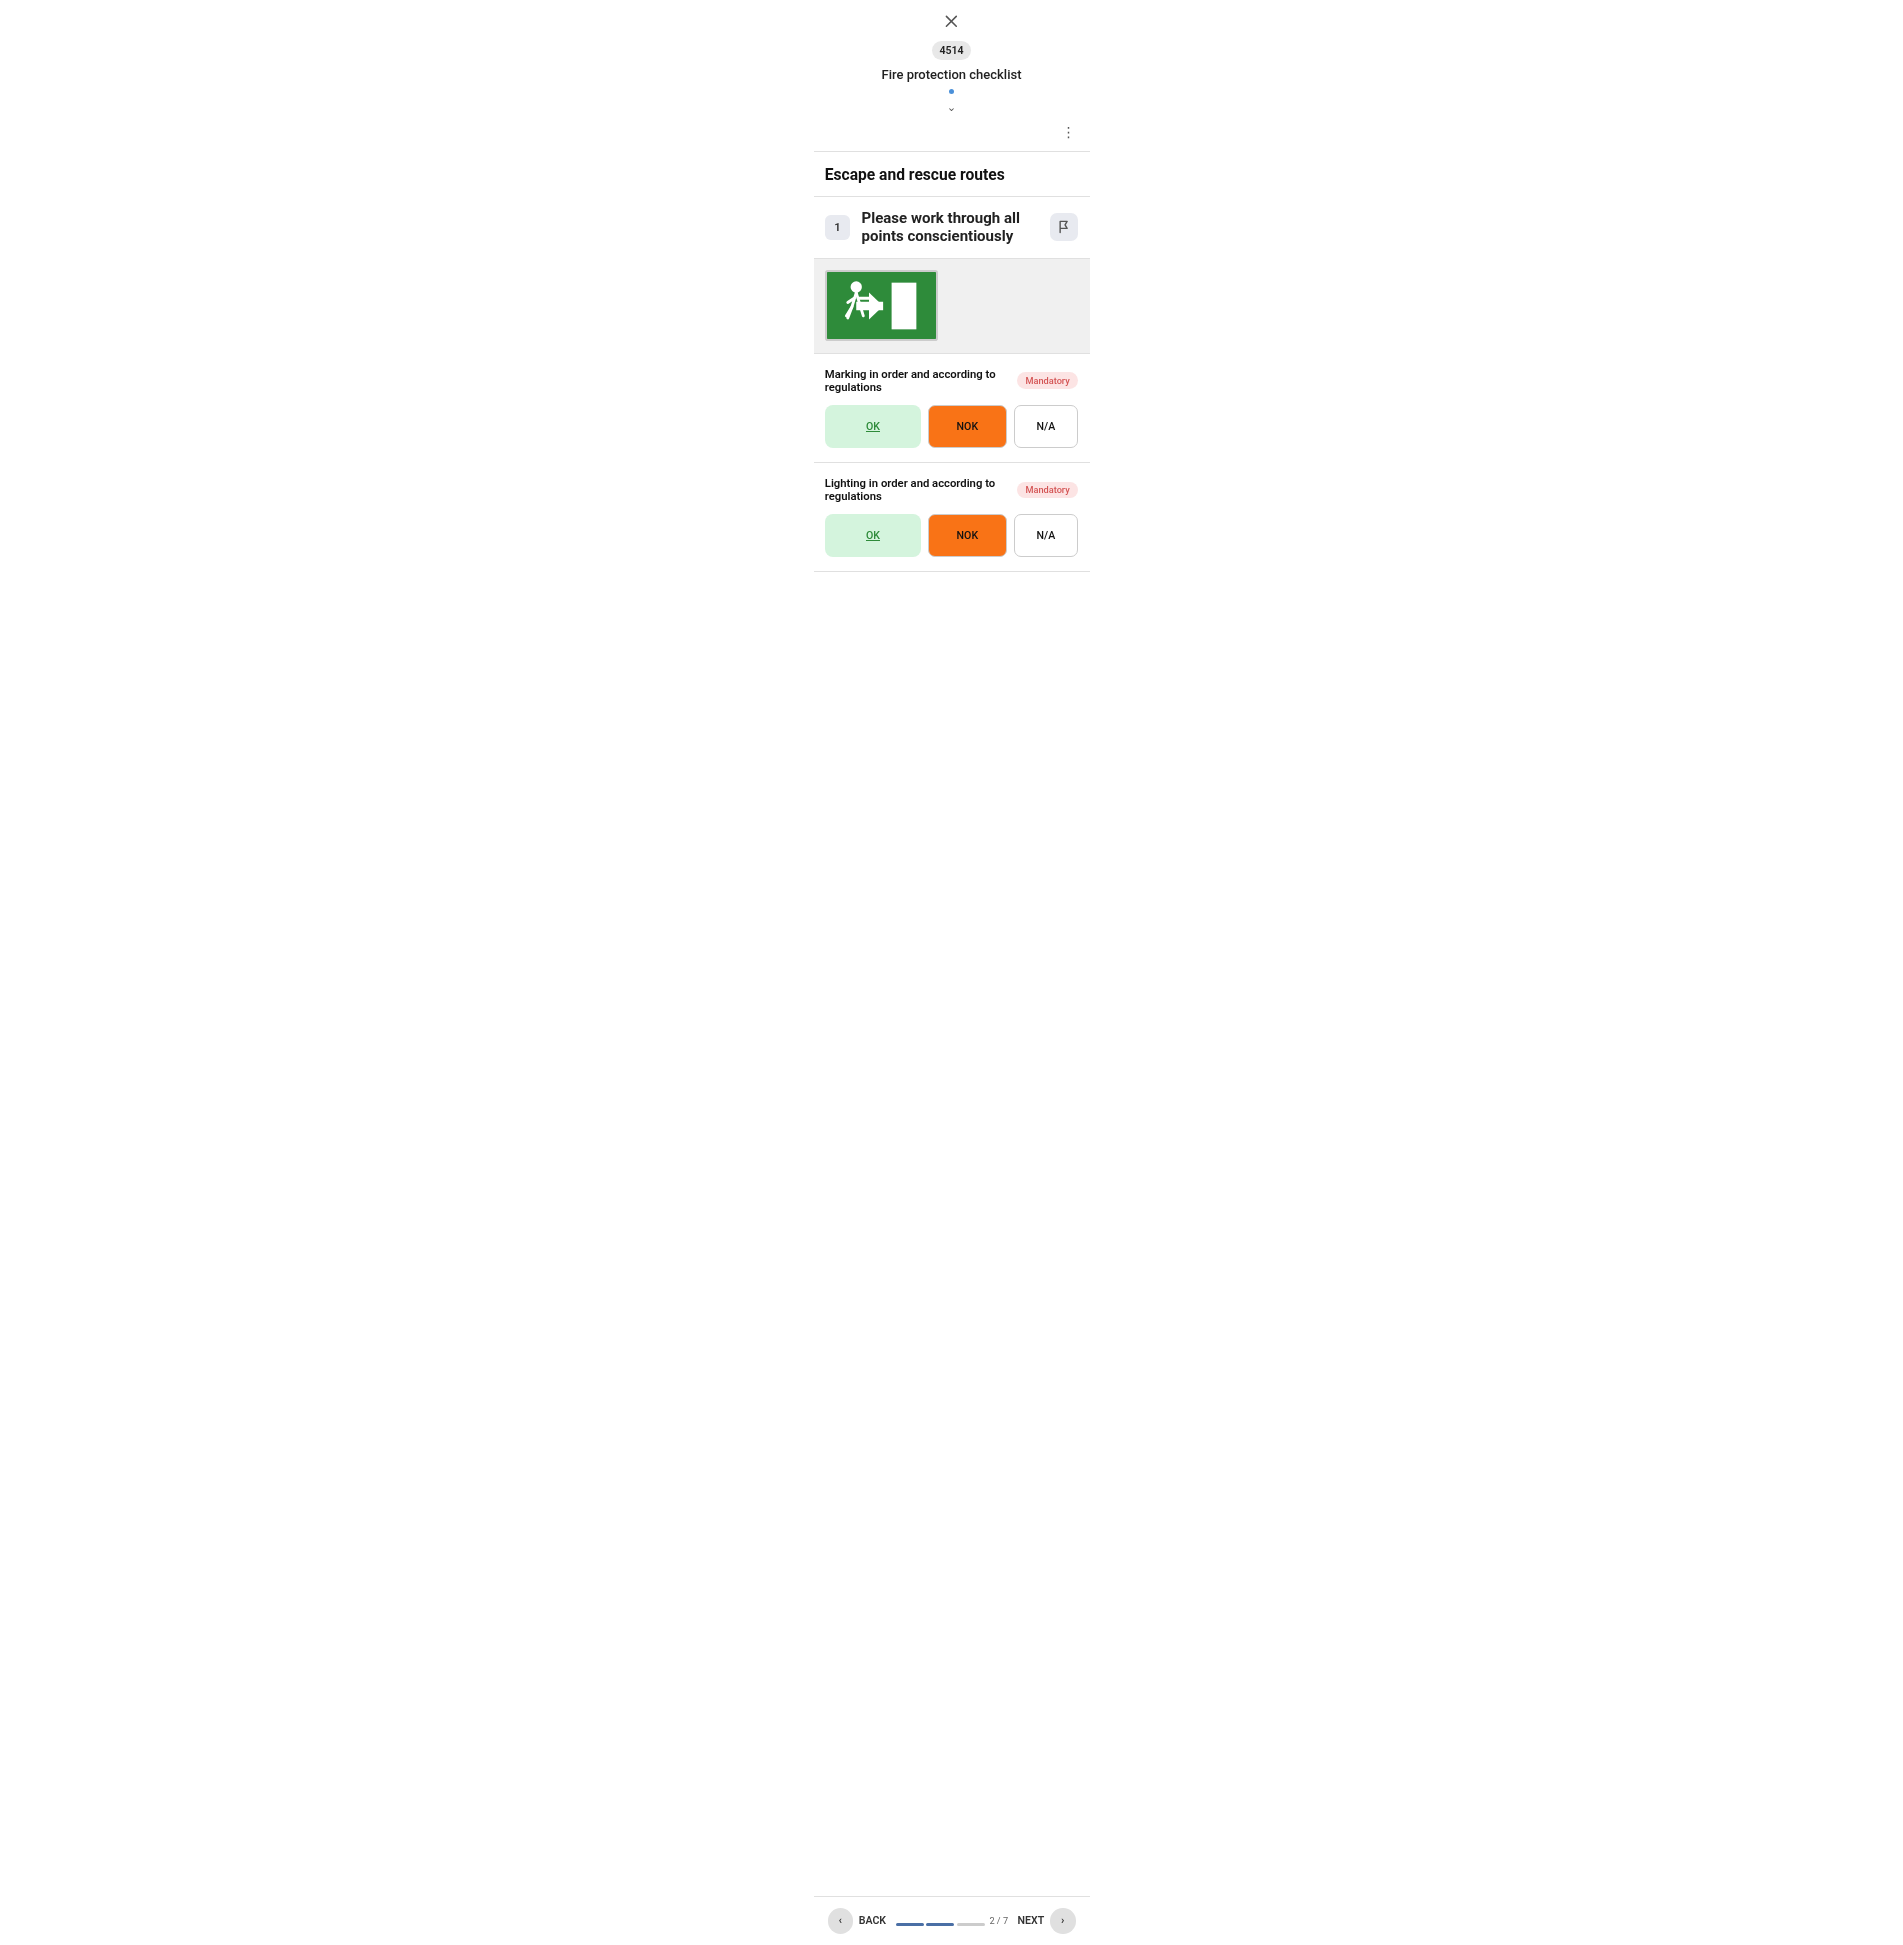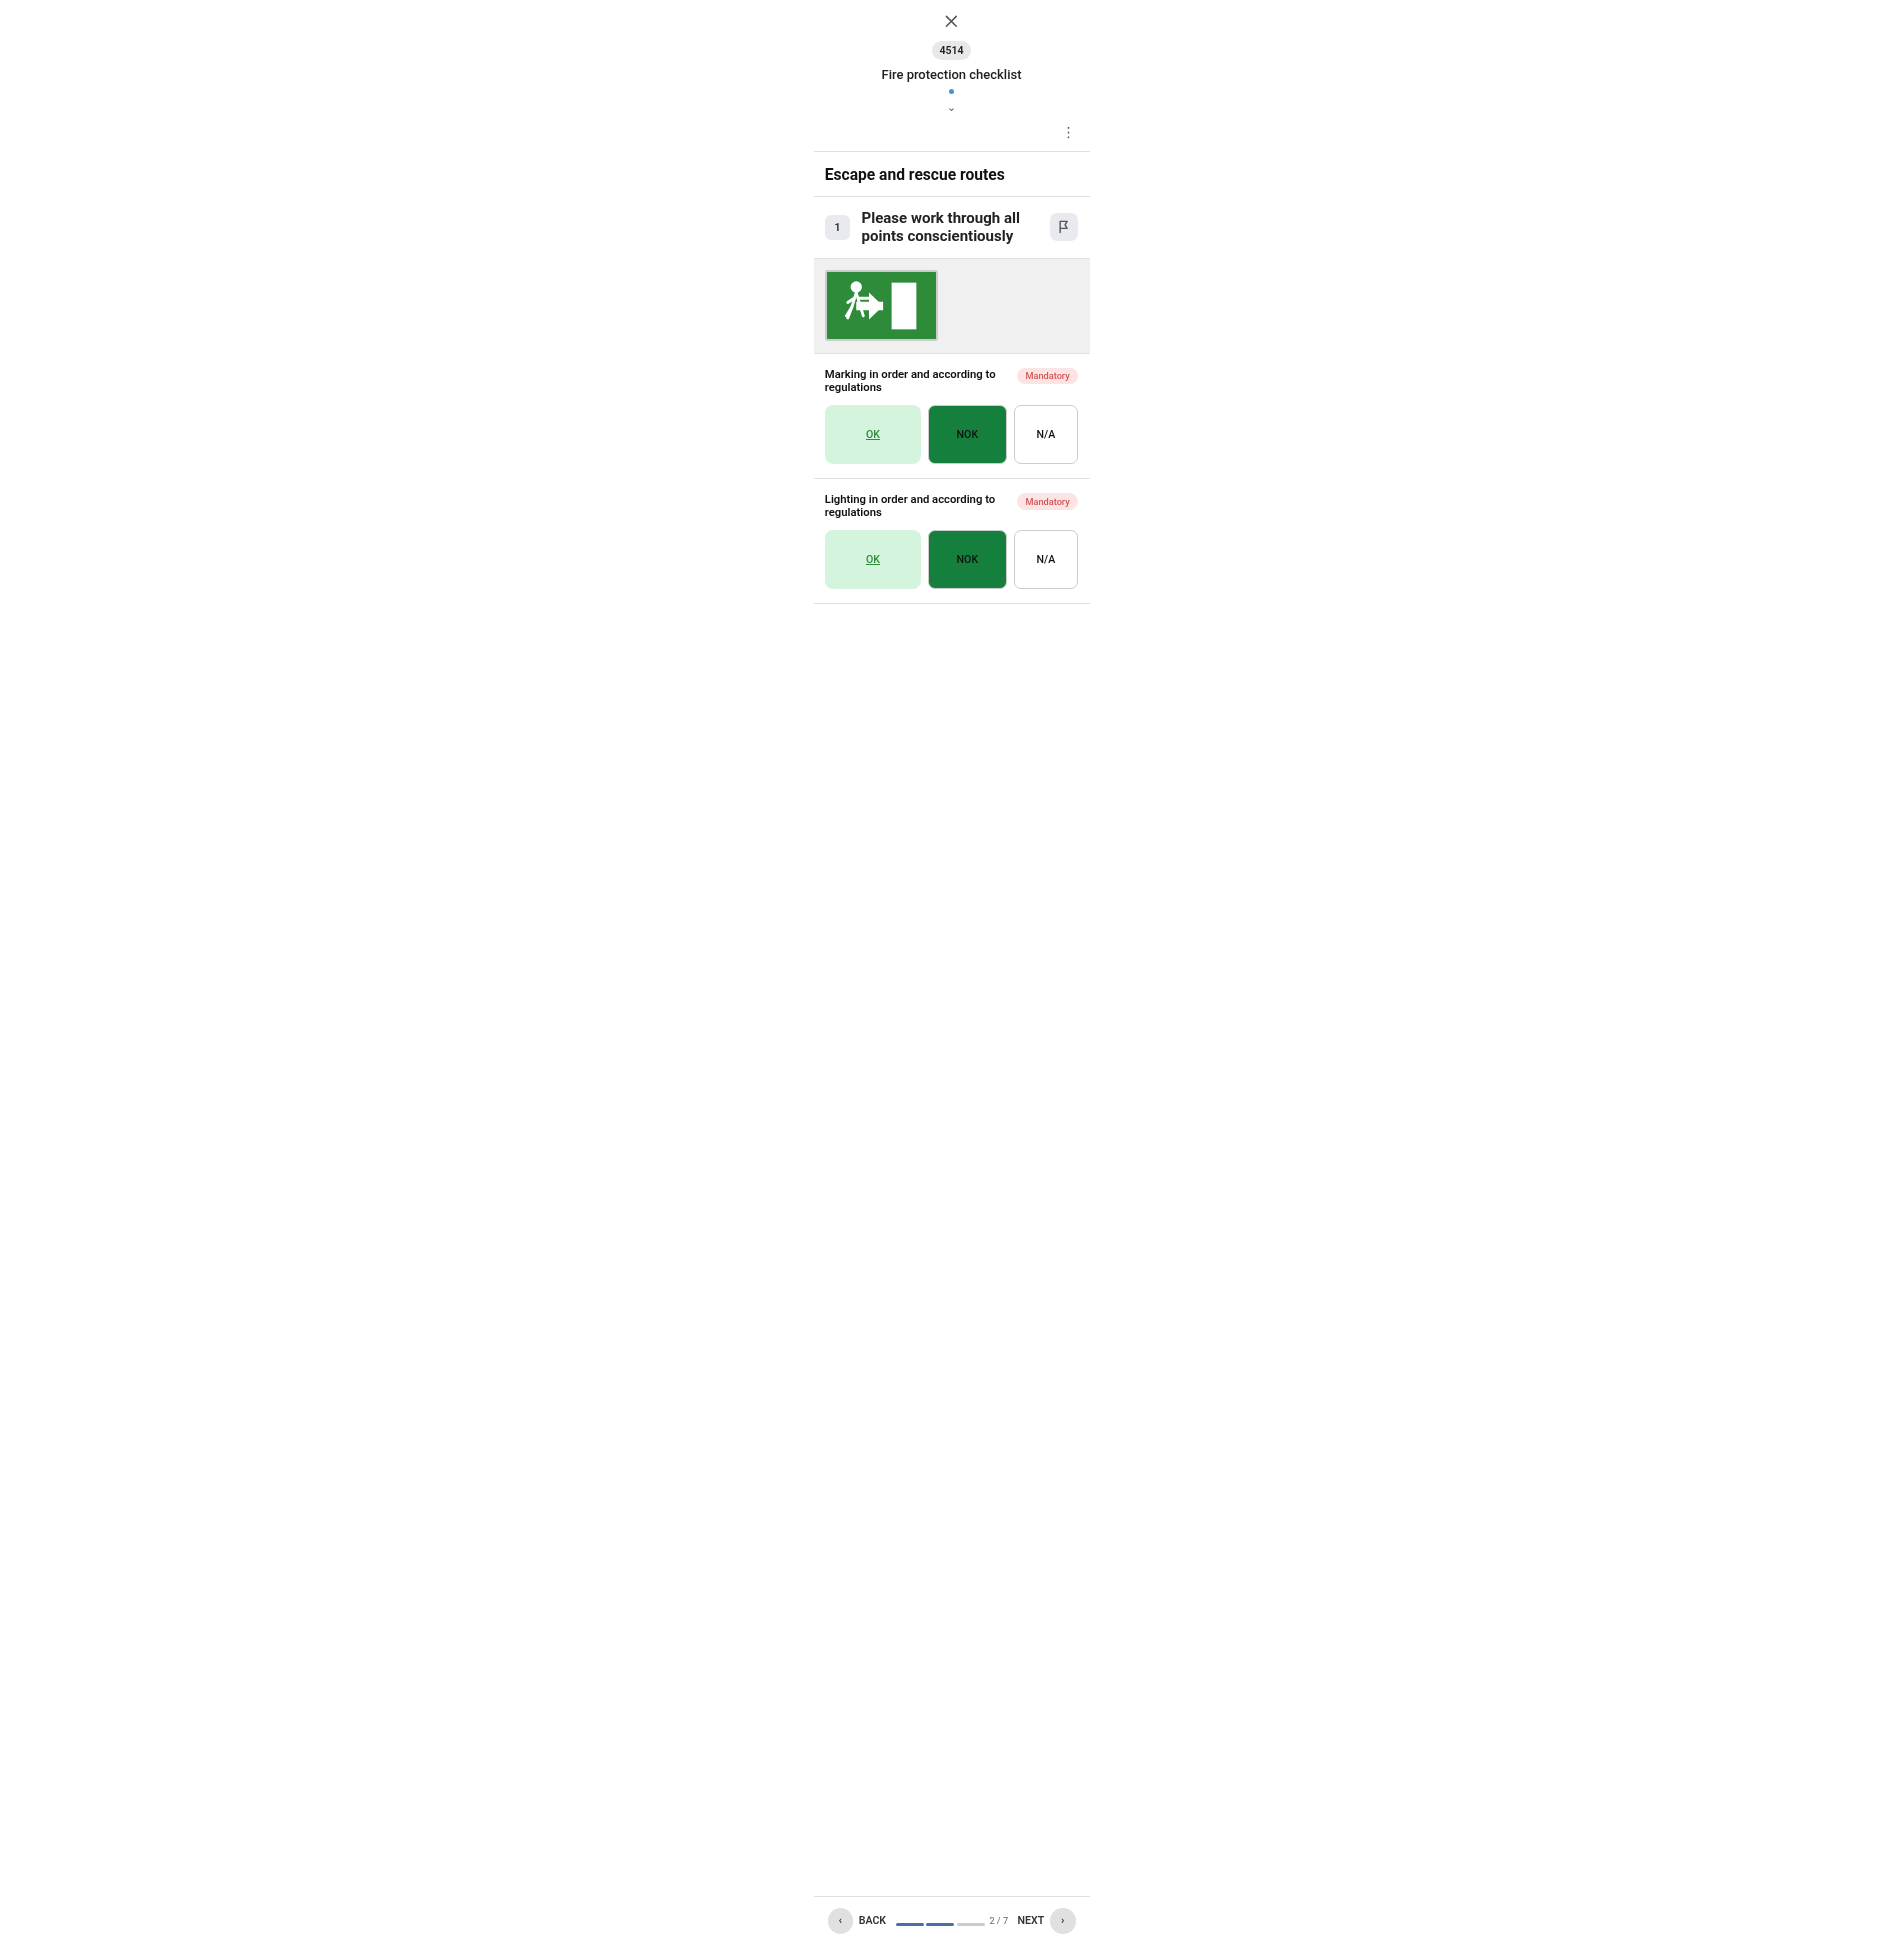--- a/index.html
+++ b/index.html
@@ -152,21 +152,21 @@
 
     
     .checklist-item {
       background: #fff;
       padding: 14px 11.3px;
       border-bottom: 0.7px solid #e0e0e0;
     }
 
     .item-header {
       display: flex;
-      align-items: flex-start;
+      align-items: center;
       gap: 8px;
       margin-bottom: 11.3px;
     }
 
     .item-label {
       font-size: 11.3px;
       font-weight: 600;
       color: #111;
     }
 
@@ -193,22 +193,22 @@
       font-size: 10.6px;
       font-weight: 500;
       color: #2e8b3a;
       cursor: pointer;
       text-align: center;
       text-decoration: underline;
     }
 
     .btn-nok {
       flex: 1.8;
-      padding: 22px 7px;
-      background: #15803d;
+      padding: 14px 7px;
+      background: #f97316;
       border: 1.1px solid #ccc;
       border-radius: 7px;
       font-size: 10.6px;
       font-weight: 500;
       color: #111;
       cursor: pointer;
       text-align: center;
     }
 
     .btn-na {

